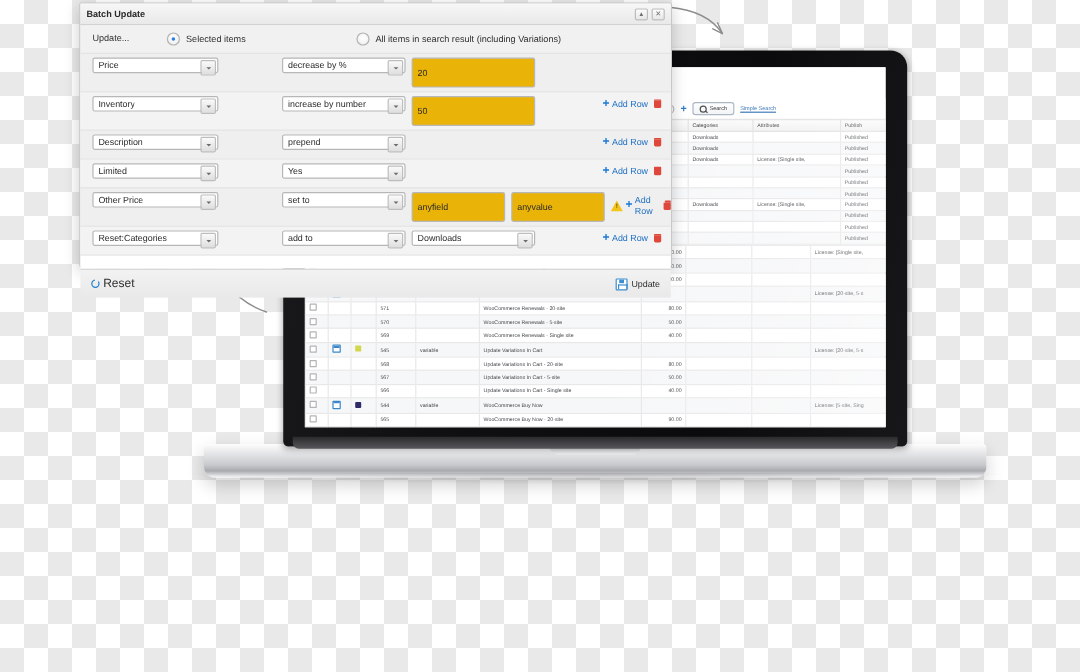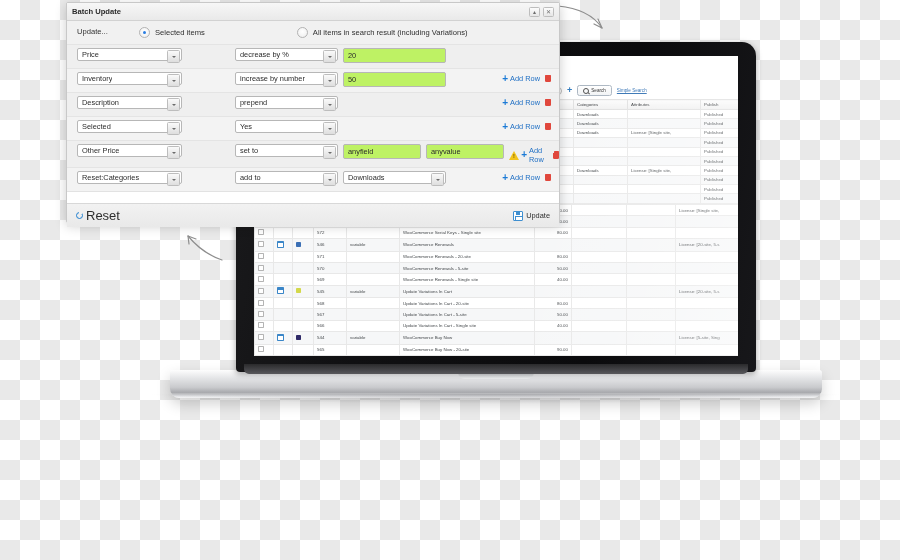--- a/index.html
+++ b/index.html
@@ -123,21 +123,21 @@
     position:absolute;right:1px;top:1px;width:11px;height:11px;border-radius:1.5px;
     background:linear-gradient(180deg,#fafafa,#dedede);border:.7px solid #bdbdbd;
     display:flex;align-items:center;justify-content:center;
   }
   .sel .arrowbox:after{content:"";width:0;height:0;border-left:2.4px solid transparent;
     border-right:2.4px solid transparent;border-top:2.8px solid #6b6b6b;}
   .sel-a{width:105px;flex:0 0 105px;}
   .sel-b{width:103px;flex:0 0 103px;margin-left:48px;}
   .sel-c{width:103px;flex:0 0 103px;}
   .txt{
-    height:15px;border:1px solid #b7b7b7;border-radius:2px;background:#bef264;
+    height:25px;border:1px solid #b7b7b7;border-radius:2px;background:#eab308;
     font-size:7.4px;color:#2b2b2b;padding:0 4px;display:flex;align-items:center;
     box-sizing:border-box;
   }
   .txt-wide{width:103px;flex:0 0 103px;}
   .txt-half{width:78px;flex:0 0 78px;}
   .area{
     width:103px;flex:0 0 103px;height:44px;border:1px solid #b7b7b7;border-radius:2px;background:#fff;
     font-size:7.4px;color:#2b2b2b;padding:2px 4px;line-height:9.5px;box-sizing:border-box;
     overflow:hidden;
   }
@@ -152,21 +152,21 @@
   .warn:before{content:"";position:absolute;left:0;top:0;width:0;height:0;
      border-left:5px solid transparent;border-right:5px solid transparent;border-bottom:9px solid #f2c41c;}
   .warn:after{content:"!";position:absolute;left:0;top:2px;width:10px;text-align:center;
      font-size:5.5px;color:#6a5300;font-weight:bold;line-height:7px;}
   .blankrow{height:11px;background:#fff;border-top:1px solid #e2e2e2;}
   .footer{
     display:flex;align-items:center;justify-content:space-between;
     padding:4px 9px;background:linear-gradient(180deg,#f2f2f2,#e9e9e9);
     border-top:1px solid #d8d8d8;height:15px;
   }
-  .reset{display:flex;align-items:center;gap:3px;font-size:13px;color:#2e2e2e;}
+  .reset{display:flex;align-items:center;gap:3px;font-size:10px;color:#2e2e2e;}
   .reset-ico{width:7px;height:7px;border-radius:50%;border:1.6px solid #1f7fd0;box-sizing:border-box;position:relative;}
   .reset-ico:after{content:"";position:absolute;left:2px;top:-2px;width:3px;height:3px;background:#f0f0f0;}
   .update{display:flex;align-items:center;gap:3px;font-size:7.4px;color:#2e2e2e;}
   .save-ico{width:8px;height:8px;border:1px solid #3f8fd0;border-radius:1px;background:#fff;position:relative;}
   .save-ico:before{content:"";position:absolute;left:1.6px;top:0;width:4.4px;height:3px;background:#3f8fd0;}
   .save-ico:after{content:"";position:absolute;left:1.2px;bottom:0;width:5.2px;height:3px;border:.8px solid #3f8fd0;border-bottom:none;}
 
   
   .arrow{position:absolute;pointer-events:none;}
   #arrow-tr{left:552px;top:2px;}
@@ -521,21 +521,21 @@
           <div class="rowtail">
             <span class="addrow">
               <span class="plus">+</span>
               <span>Add Row</span>
             </span>
             <span class="trash"></span>
           </div>
         </div>
         <div class="row alt">
           <div class="sel sel-a">
-            <span class="cap">Selected</span>
+            <span class="cap">Limited</span>
             <span class="arrowbox"></span>
           </div>
           <div class="sel sel-b">
             <span class="cap">Yes</span>
             <span class="arrowbox"></span>
           </div>
           <div class="rowtail">
             <span class="addrow">
               <span class="plus">+</span>
               <span>Add Row</span>

